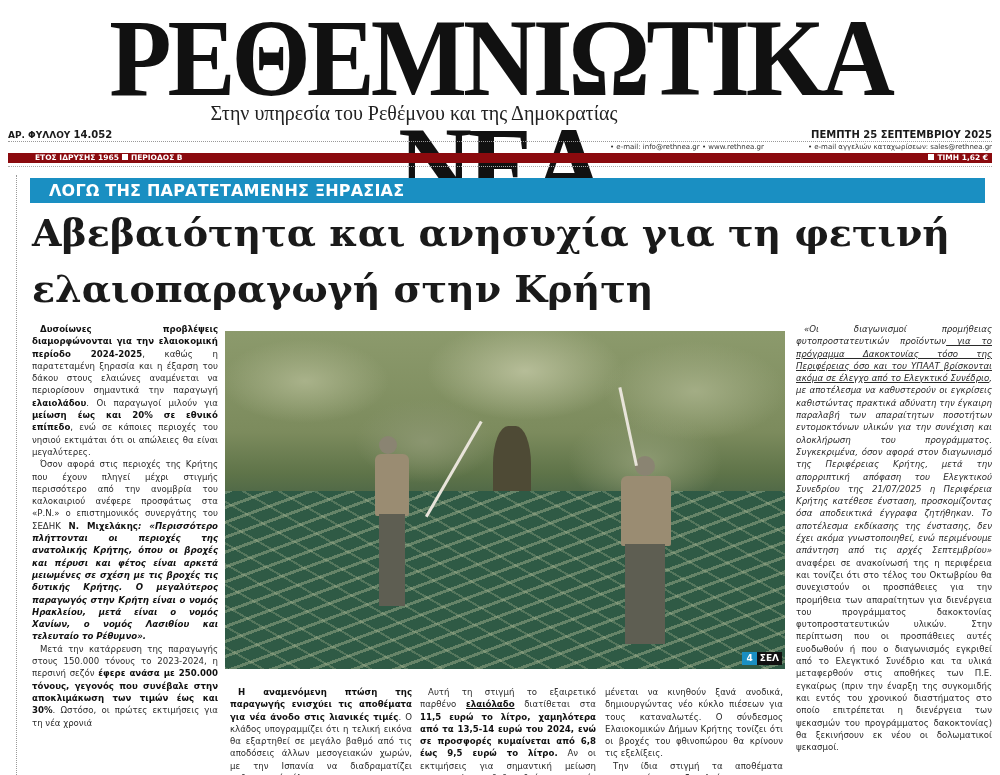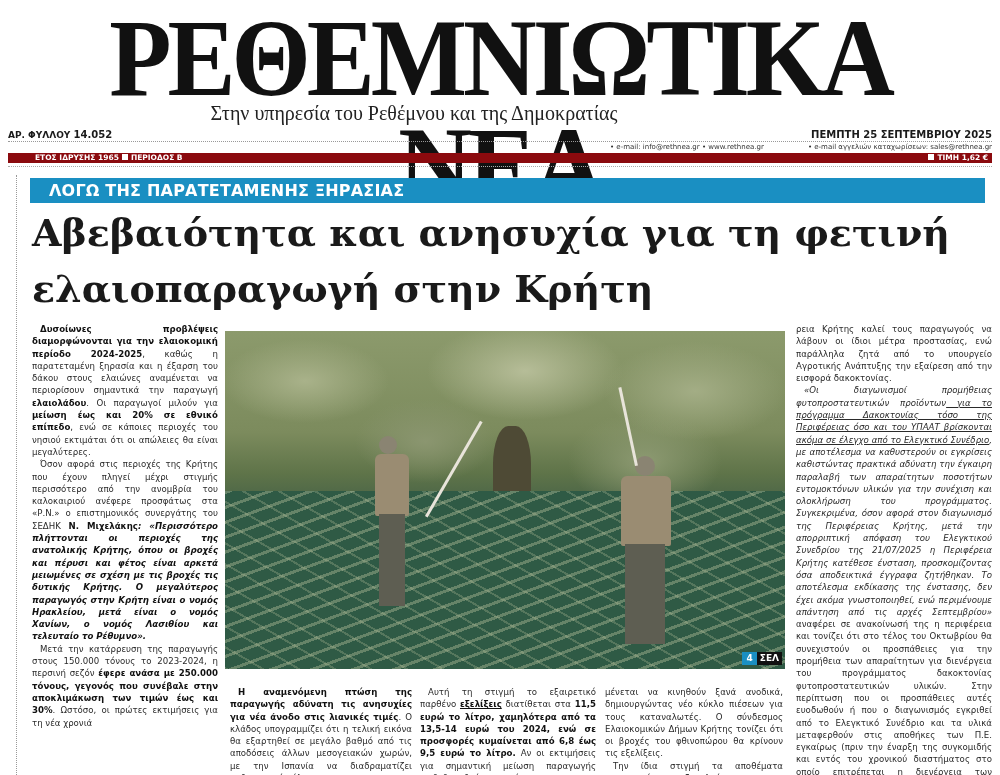--- a/index.html
+++ b/index.html
@@ -143,28 +143,27 @@
     <div class="shirt" style="left:4px;top:20px;width:50px;height:70px;"></div>
     <div class="pants" style="left:8px;top:88px;width:40px;height:100px;"></div>
     <div class="pole" style="left:18px;top:-70px;width:3px;height:80px;transform:rotate(-12deg);"></div>
   </div>
   <div class="badge">
     <span class="num">4</span><span class="sel">ΣΕΛ</span>
   </div>
 </div>
 
 <div class="col c2">
-  <p><b>Η αναμενόμενη πτώση της παραγωγής αδύνατη τις ανησυχίες για νέα άνοδο στις λιανικές τιμές</b><span>. Ο κλάδος υπογραμμίζει ότι η τελική εικόνα θα εξαρτηθεί σε μεγάλο βαθμό από τις αποδόσεις άλλων μεσογειακών χωρών, με την Ισπανία να διαδραματίζει καθοριστικό ρόλο.</span></p>
+  <p><b>Η αναμενόμενη πτώση της παραγωγής ενισχύει τις αποθέματα για νέα άνοδο στις λιανικές τιμές</b><span>. Ο κλάδος υπογραμμίζει ότι η τελική εικόνα θα εξαρτηθεί σε μεγάλο βαθμό από τις αποδόσεις άλλων μεσογειακών χωρών, με την Ισπανία να διαδραματίζει καθοριστικό ρόλο.</span></p>
 </div>
 
 <div class="col c3">
-  <p><span>Αυτή τη στιγμή το εξαιρετικό παρθένο </span><b><u>εξελίξεις</u></b><span> διατίθεται στα </span><b>11,5 ευρώ το λίτρο, χαμηλότερα από τα 13,5-14 ευρώ του 2024, ενώ σε προσφορές κυμαίνεται από 6,8 έως 9,5 ευρώ το λίτρο.</b><span> Αν οι εκτιμήσεις για σημαντική μείωση παραγωγής επιβεβαιωθούν, οι τιμές ανα-</span></p>
+  <p><span>Αυτή τη στιγμή το εξαιρετικό παρθένο </span><b><u>ελαιόλαδο</u></b><span> διατίθεται στα </span><b>11,5 ευρώ το λίτρο, χαμηλότερα από τα 13,5-14 ευρώ του 2024, ενώ σε προσφορές κυμαίνεται από 6,8 έως 9,5 ευρώ το λίτρο.</b><span> Αν οι εκτιμήσεις για σημαντική μείωση παραγωγής επιβεβαιωθούν, οι τιμές ανα-</span></p>
 </div>
 
 <div class="col c4">
   <p style="text-indent:0">μένεται να κινηθούν ξανά ανοδικά, δημιουργώντας νέο κύκλο πιέσεων για τους καταναλωτές. Ο σύνδεσμος Ελαιοκομικών Δήμων Κρήτης τονίζει ότι οι βροχές του φθινοπώρου θα κρίνουν τις εξελίξεις.</p>
   <p>Την ίδια στιγμή τα αποθέματα εντομοκτόνων εξαντλούνται και η Περιφέ-</p>
 </div>
 
 <div class="col c5">
-  <p style="text-indent:0">ρεια Κρήτης καλεί τους παραγωγούς να λάβουν οι ίδιοι μέτρα προστασίας, ενώ παράλληλα ζητά από το υπουργείο Αγροτικής Ανάπτυξης την εξαίρεση από την εισφορά δακοκτονίας.</p>
   <p><i>«Οι διαγωνισμοί προμήθειας φυτοπροστατευτικών προϊόντων</i><i class="u"> για το πρόγραμμα Δακοκτονίας τόσο της Περιφέρειας όσο και του ΥΠΑΑΤ βρίσκονται ακόμα σε έλεγχο από το Ελεγκτικό Συνέδριο</i><i>, με αποτέλεσμα να καθυστερούν οι εγκρίσεις καθιστώντας πρακτικά αδύνατη την έγκαιρη παραλαβή των απαραίτητων ποσοτήτων εντομοκτόνων υλικών για την συνέχιση και ολοκλήρωση του προγράμματος. Συγκεκριμένα, όσον αφορά στον διαγωνισμό της Περιφέρειας Κρήτης, μετά την απορριπτική απόφαση του Ελεγκτικού Συνεδρίου της 21/07/2025 η Περιφέρεια Κρήτης κατέθεσε ένσταση, προσκομίζοντας όσα αποδεικτικά έγγραφα ζητήθηκαν. Το αποτέλεσμα εκδίκασης της ένστασης, δεν έχει ακόμα γνωστοποιηθεί, ενώ περιμένουμε απάντηση από τις αρχές Σεπτεμβρίου»</i><span> αναφέρει σε ανακοίνωσή της η περιφέρεια και τονίζει ότι στο τέλος του Οκτωβρίου θα συνεχιστούν οι προσπάθειες για την προμήθεια των απαραίτητων για διενέργεια του προγράμματος δακοκτονίας φυτοπροστατευτικών υλικών. Στην περίπτωση που οι προσπάθειες αυτές ευοδωθούν ή που ο διαγωνισμός εγκριθεί από το Ελεγκτικό Συνέδριο και τα υλικά μεταφερθούν στις αποθήκες των Π.Ε. εγκαίρως (πριν την έναρξη της συγκομιδής και εντός του χρονικού διαστήματος στο οποίο επιτρέπεται η διενέργεια των ψεκασμών του προγράμματος δακοκτονίας) θα ξεκινήσουν εκ νέου οι δολωματικοί ψεκασμοί.</span></p>
 </div>
 
 </body></html>

